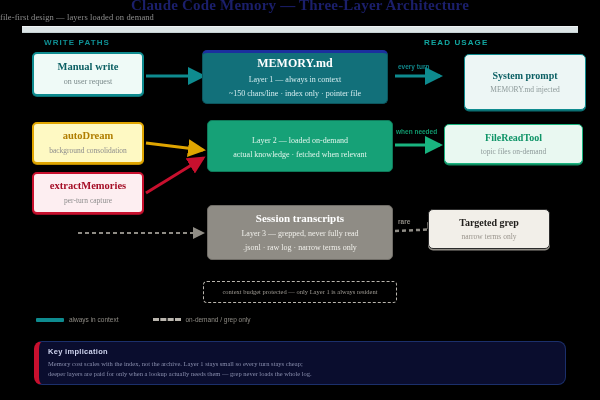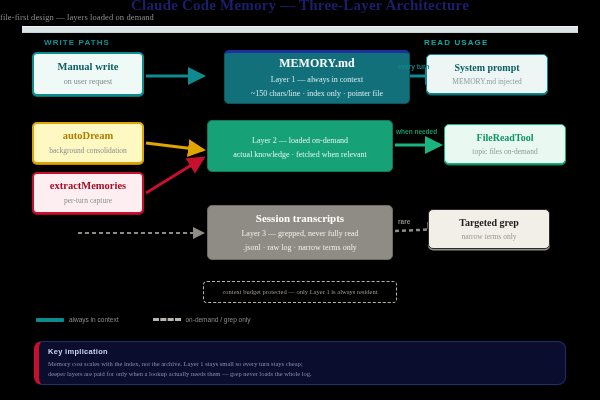--- a/index.html
+++ b/index.html
@@ -84,21 +84,21 @@
   .n-extract {
     left: 32px; top: 172px; width: 112px; height: 42px;
     background: #fdeef1; border: 2px solid #c8102e;
     box-shadow: 0 1px 0 #980c23;
   }
   .n-extract .t { font-size: 10.5px; color: #a50d26; }
   .n-extract .s { font-size: 7.5px; color: #8d8d8d; margin-top: 4px; }
 
   
   .n-mem {
-    left: 224px; top: 50px; width: 186px; height: 54px;
+    left: 202px; top: 50px; width: 186px; height: 54px;
     background: #12707a; border: 1px solid #0c555d;
     border-top: 3px solid #1b2f9e;
   }
   .n-mem .t { font-size: 12px; color: #ffffff; }
   .n-mem .s { font-size: 8px; color: #d4ecef; margin-top: 4px; }
 
   .n-topic {
     left: 207px; top: 120px; width: 186px; height: 52px;
     background: #16a177; border: 1px solid #0e7a59;
   }
@@ -107,29 +107,29 @@
 
   .n-sess {
     left: 207px; top: 205px; width: 186px; height: 55px;
     background: #8f8c85; border: 1px solid #6f6c66;
   }
   .n-sess .t { font-size: 11px; color: #ffffff; }
   .n-sess .s { font-size: 8px; color: #efeee9; margin-top: 4px; }
 
   
   .n-sys {
-    left: 426px; top: 54px; width: 122px; height: 40px;
+    left: 464px; top: 54px; width: 122px; height: 56px;
     background: #edf6f5; border: 1.5px solid #0e8b8f;
     box-shadow: 0 1.5px 0 #0b6f72;
   }
   .n-sys .t { font-size: 10px; color: #0b5f63; }
   .n-sys .s { font-size: 7.5px; color: #8e9a9a; margin-top: 3px; }
 
   .n-frt {
-    left: 444px; top: 124px; width: 122px; height: 40px;
+    left: 444px; top: 124px; width: 139px; height: 40px;
     background: #e9f8f1; border: 1.5px solid #19b47f;
     box-shadow: 0 1.5px 0 #0f8b61;
   }
   .n-frt .t { font-size: 10px; color: #0e9467; }
   .n-frt .s { font-size: 7.5px; color: #8e9a9a; margin-top: 3px; }
 
   .n-grep {
     left: 428px; top: 209px; width: 122px; height: 40px;
     background: #f2efe9; border: 1.5px solid #2b2b2b;
     box-shadow: 0 1.5px 0 #8f8c85;

